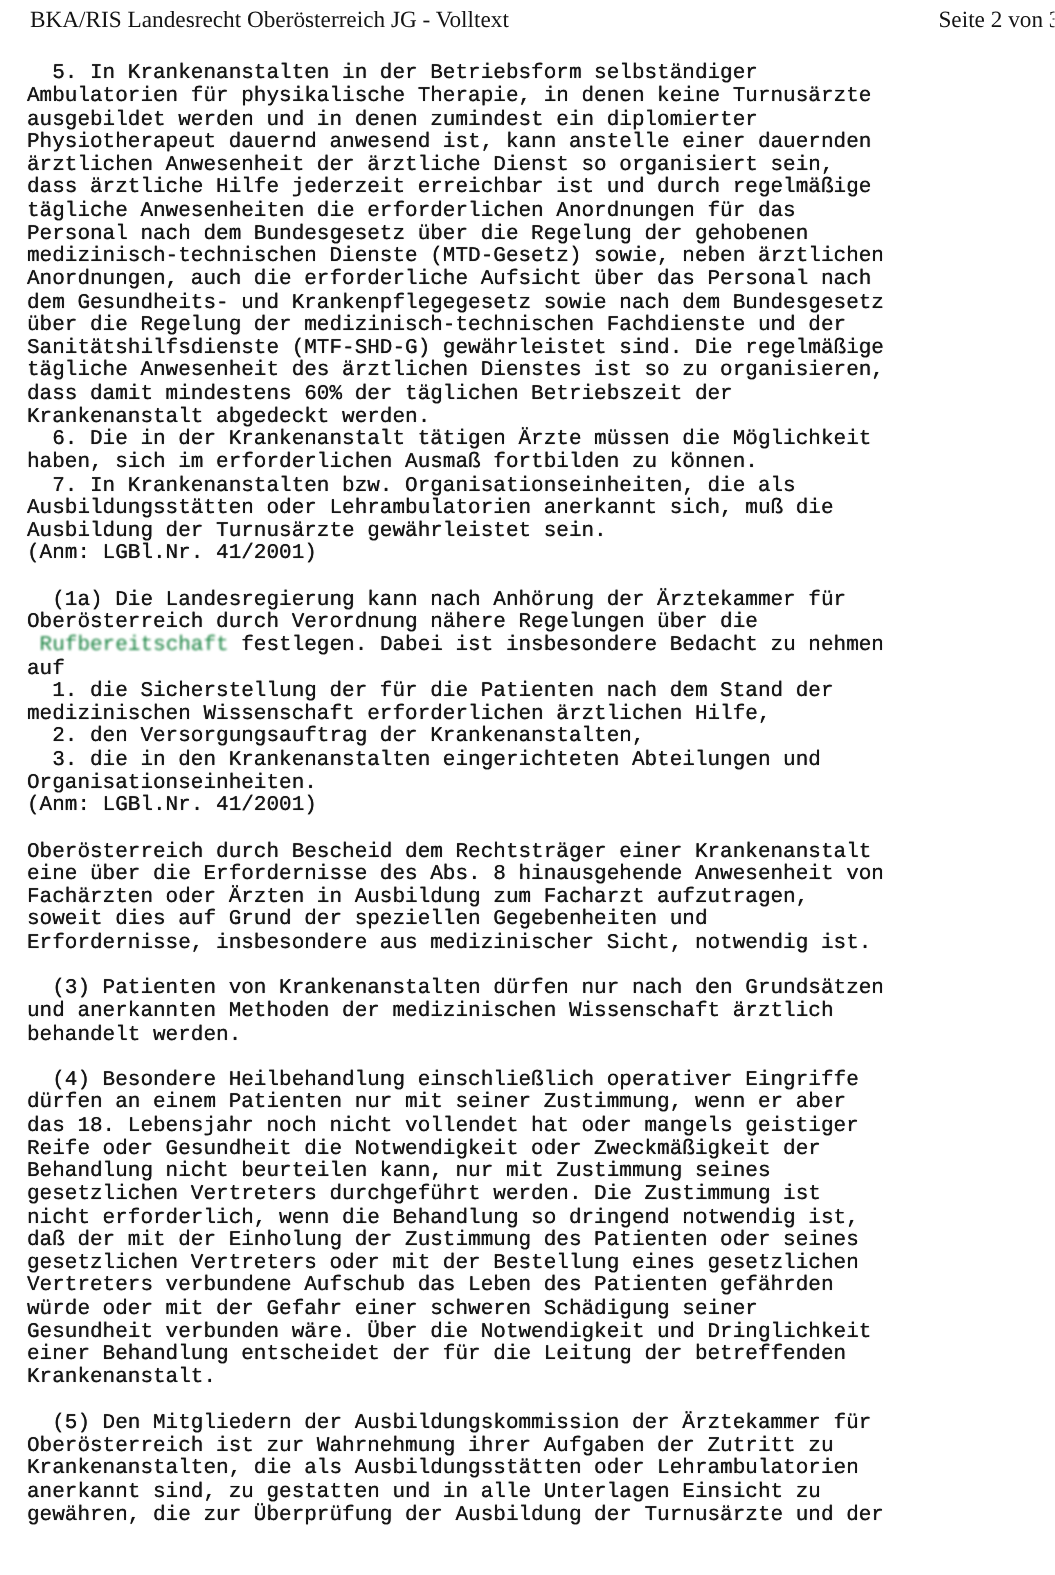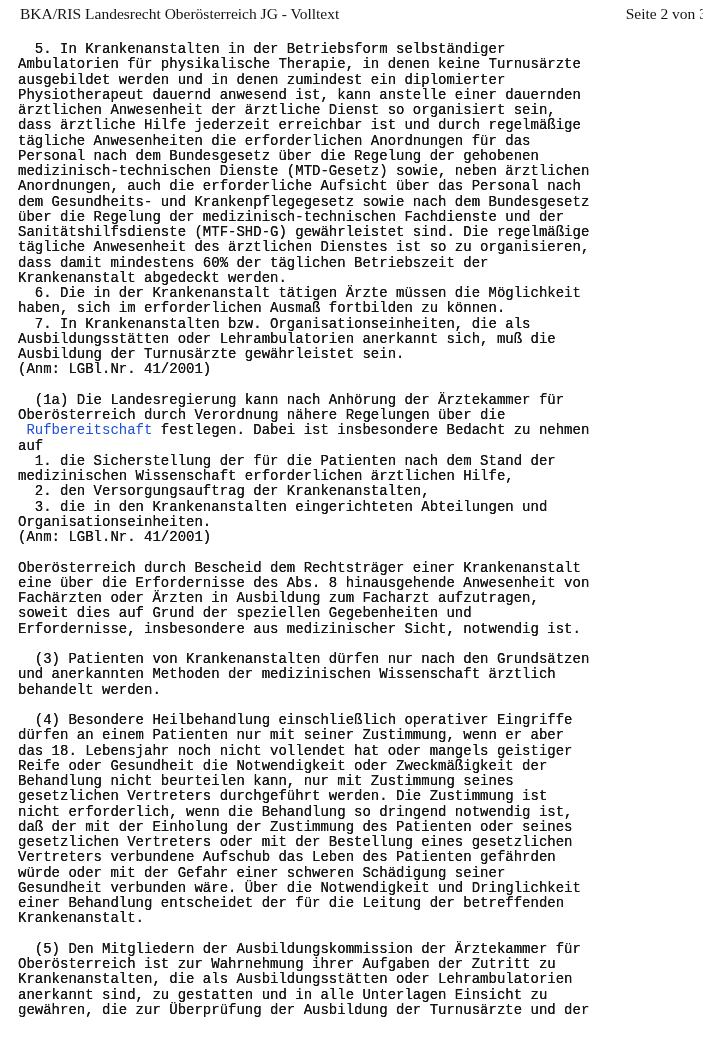--- a/index.html
+++ b/index.html
@@ -32,21 +32,21 @@
     font-size: 14px;
     color: #161616;
     text-shadow: 0 0 0.45px currentColor; 
   }
   .text-line {
     white-space: pre;
     height: 15.26px;
     line-height: 15.26px;
   }
   .faded-word {
-    color: #1d4ed8;
+    color: #15803d;
     filter: blur(0.6px);
     text-shadow: none;
   }
 </style>
 </head>
 <body>
 
 <div class="page">
   <div class="doc-header">
     <span>BKA/RIS Landesrecht Oberösterreich JG - Volltext</span>

